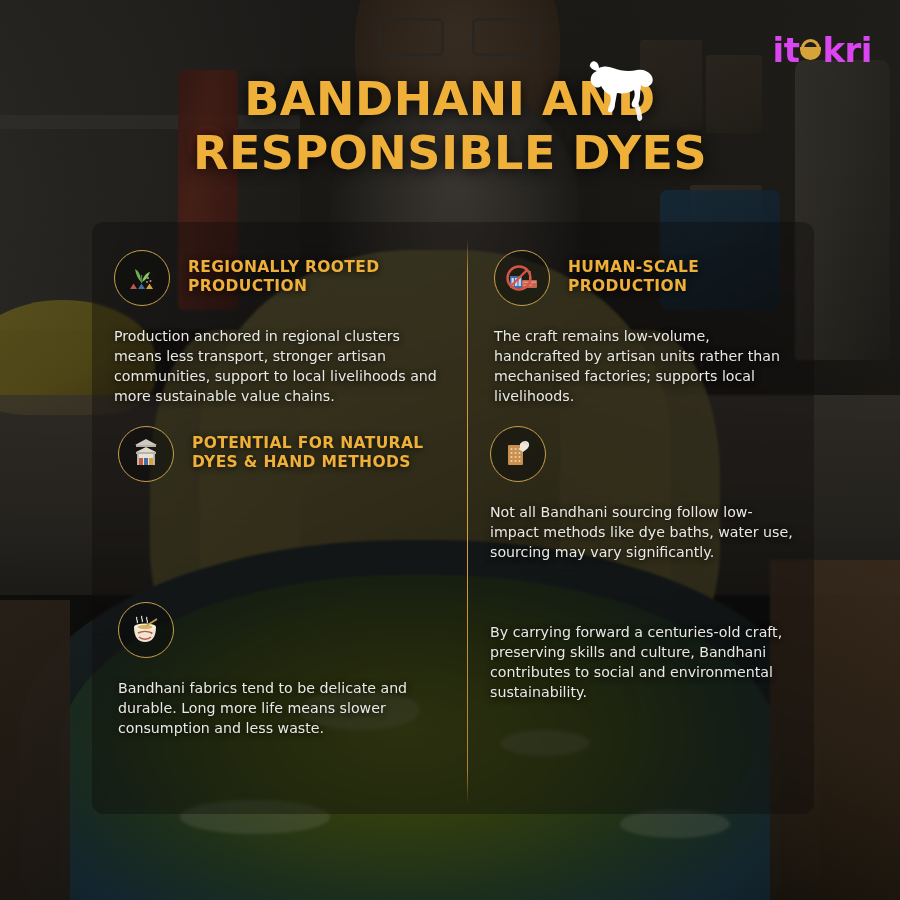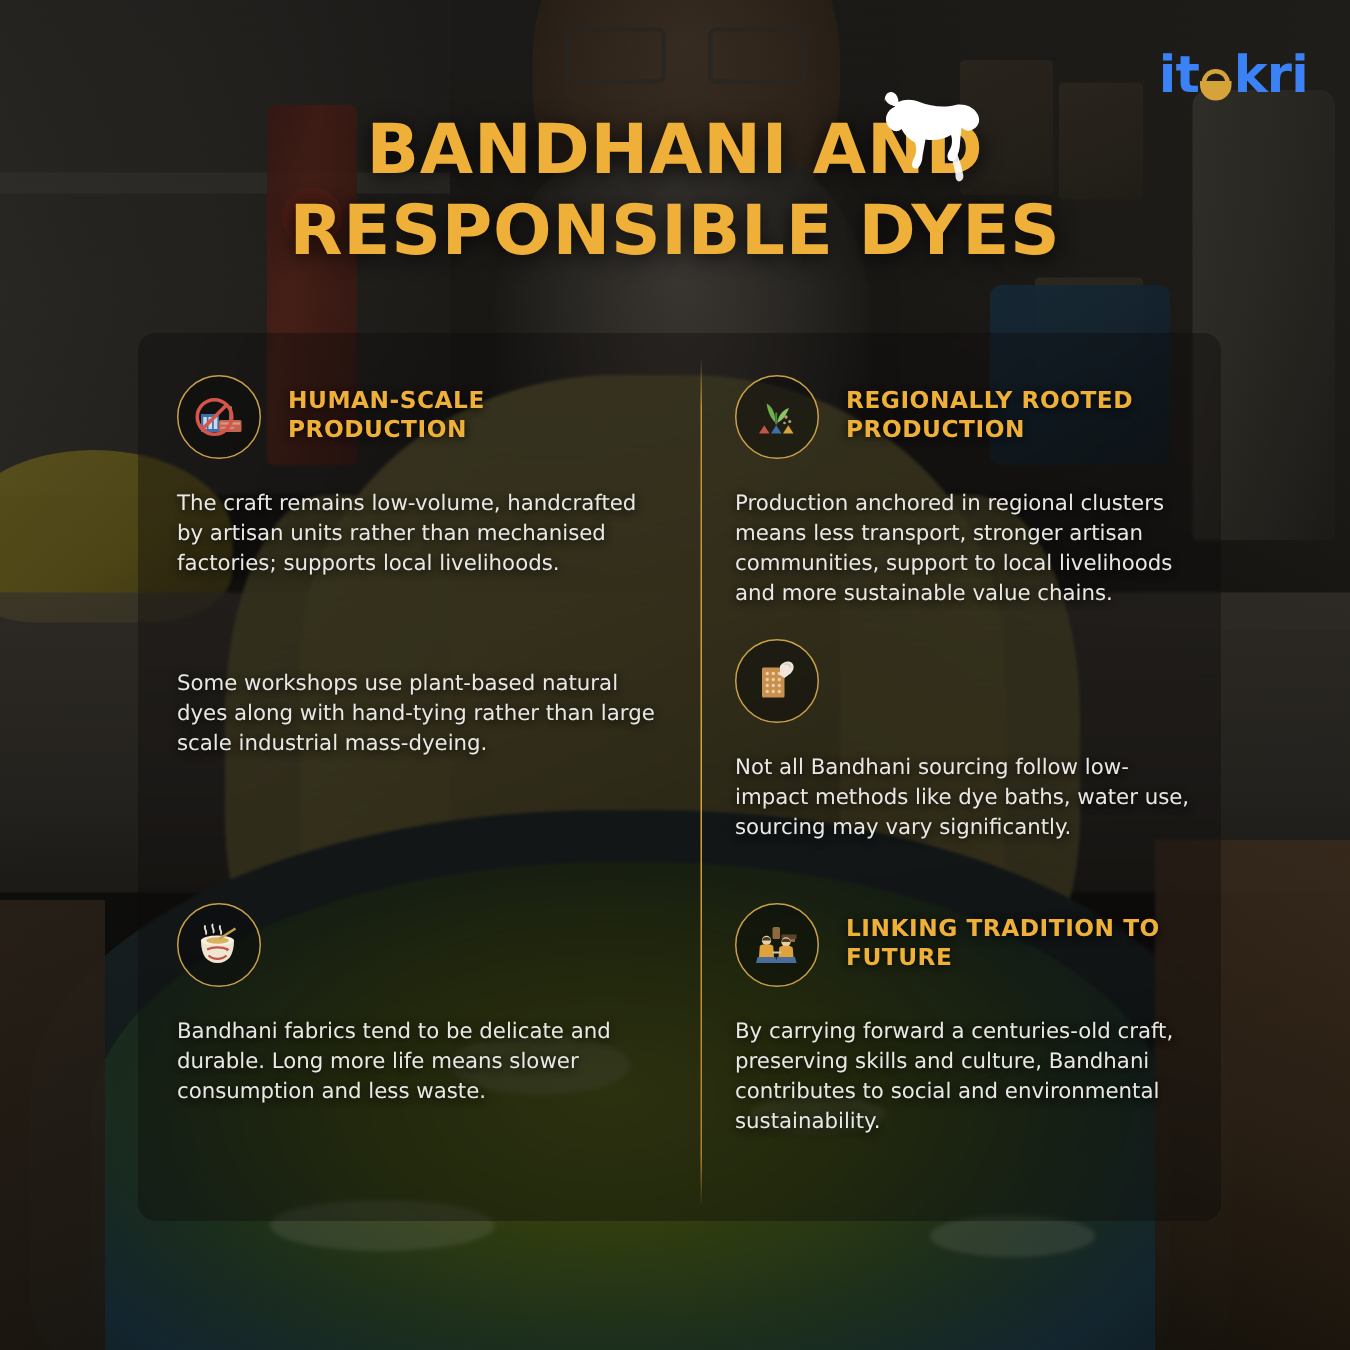--- a/index.html
+++ b/index.html
@@ -143,23 +143,23 @@
     background:
       linear-gradient(180deg,rgba(8,8,8,.70) 0%,rgba(8,8,8,.62) 22%,rgba(6,6,6,.55) 48%,rgba(5,5,5,.45) 75%,rgba(4,6,4,.40) 100%);
   }
 
   
   #page { position:absolute; inset:0; z-index:2; }
 
   
   .logo{
     position:absolute; right:28px; top:30px;
-    display:flex; align-items:flex-end;
+    display:flex; align-items:center;
     font-size:34px; font-weight:700; letter-spacing:-.5px;
-    color:#3b82f6; font-family:"DejaVu Sans", sans-serif;
+    color:#d946ef; font-family:"DejaVu Sans", sans-serif;
   }
   .logo .basket{
     position:relative; display:inline-block;
     width:21px; height:26px; margin:0 1px;
   }
   .logo .basket i{
     position:absolute; left:0; bottom:3px; width:21px; height:13px;
     background:#d6a33a; border-radius:0 0 11px 11px; font-style:normal;
   }
   .logo .basket u{
@@ -288,20 +288,40 @@
     <svg class="cow" viewBox="0 0 86 72">
       <path fill="#ffffff" d="M12 10c-1-5 3-8 6-6 2 1 3 4 3 6 4-2 9-2 14 0 8 3 16 4 24 2 6-1 11 1 14 5 3 4 2 9-2 11-3 2-6 1-8-1l-1 10c0 4-1 8-3 11-1 2-4 2-5 0-1-2 0-4 1-6 2-3 2-7 1-10-5 3-11 4-17 3l-2 11c0 3-1 6-3 8-2 1-4 0-4-2 0-2 1-4 2-6 1-3 1-6 0-9-4-2-7-5-9-9-2 2-5 2-7 0-3-2-4-6-3-9 1-3 3-5 6-6-3-1-6-2-7-5z"></path>
       <path fill="#ffffff" d="M58 40c3 6 5 12 6 18 1 3-1 5-3 5-2-1-2-3-2-5-1-5-2-10-4-14z" opacity=".9"></path>
     </svg>
   </div>
 
   <div class="panel">
     <div class="divider"></div>
     <div class="grid">
 
+      <div class="card right">
+        <div class="card-head">
+          <span class="icon-circle">
+            <svg viewBox="0 0 40 40" width="40" height="40">
+              <path d="M19 24 C19 18 17 13 13 11 C14 17 16 21 19 24 Z" fill="#6fae52"></path>
+              <path d="M20 24 C21 19 24 15 28 14 C26 19 24 22 20 24 Z" fill="#8cc466"></path>
+              <path d="M19.5 25 L19.5 17" stroke="#4f8a3c" stroke-width="1.3"></path>
+              <circle cx="26" cy="20" r="1.1" fill="#b9a178"></circle>
+              <circle cx="28.5" cy="23" r="1" fill="#b9a178"></circle>
+              <circle cx="25" cy="24" r=".9" fill="#b9a178"></circle>
+              <path d="M8 31 L11.5 25.5 L15 31 Z" fill="#c0554a"></path>
+              <path d="M16 31 L19.5 25.5 L23 31 Z" fill="#3f6ea8"></path>
+              <path d="M24 31 L27.5 25.5 L31 31 Z" fill="#d4a43a"></path>
+            </svg>
+          </span>
+          <span class="card-title">REGIONALLY ROOTED PRODUCTION</span>
+        </div>
+        <div class="card-body">Production anchored in regional clusters means less transport, stronger artisan communities, support to local livelihoods and more sustainable value chains.</div>
+      </div>
+
       <div class="card">
         <div class="card-head">
           <span class="icon-circle">
             <svg viewBox="0 0 40 40" width="40" height="40">
               <rect x="20" y="22" width="15" height="8" rx="1" fill="#c4634f"></rect>
               <rect x="21" y="23.5" width="13" height="1.6" fill="#e4a08a" opacity=".8"></rect>
               <rect x="21" y="26.5" width="9" height="1.4" fill="#e4a08a" opacity=".7"></rect>
               <path d="M27 22 L27 13 L28.4 13 L28.4 22 Z" fill="#d9d2c4"></path>
               <rect x="8" y="18" width="12" height="12" fill="#3f6ea8"></rect>
               <rect x="9.5" y="20" width="2.4" height="8" fill="#cfd8e4"></rect>
@@ -309,42 +329,39 @@
               <rect x="16.5" y="20" width="2.4" height="8" fill="#cfd8e4"></rect>
               <circle cx="17" cy="20" r="11.5" fill="none" stroke="#d4554a" stroke-width="2.4"></circle>
               <line x1="9" y1="28" x2="25" y2="12" stroke="#d4554a" stroke-width="2.4"></line>
             </svg>
           </span>
           <span class="card-title">HUMAN-SCALE PRODUCTION</span>
         </div>
         <div class="card-body">The craft remains low-volume, handcrafted by artisan units rather than mechanised factories; supports local livelihoods.</div>
       </div>
 
-      <div class="card right">
+      <div class="card">
         <div class="card-head">
           <span class="icon-circle">
             <svg viewBox="0 0 40 40" width="40" height="40">
-              <path d="M19 24 C19 18 17 13 13 11 C14 17 16 21 19 24 Z" fill="#6fae52"></path>
-              <path d="M20 24 C21 19 24 15 28 14 C26 19 24 22 20 24 Z" fill="#8cc466"></path>
-              <path d="M19.5 25 L19.5 17" stroke="#4f8a3c" stroke-width="1.3"></path>
-              <circle cx="26" cy="20" r="1.1" fill="#b9a178"></circle>
-              <circle cx="28.5" cy="23" r="1" fill="#b9a178"></circle>
-              <circle cx="25" cy="24" r=".9" fill="#b9a178"></circle>
-              <path d="M8 31 L11.5 25.5 L15 31 Z" fill="#c0554a"></path>
-              <path d="M16 31 L19.5 25.5 L23 31 Z" fill="#3f6ea8"></path>
-              <path d="M24 31 L27.5 25.5 L31 31 Z" fill="#d4a43a"></path>
+              <path d="M20 5 L31 11 L9 11 Z" fill="#cfcac0"></path>
+              <rect x="10" y="11" width="20" height="2" fill="#b8b2a6"></rect>
+              <path d="M20 13 L30 18 L10 18 Z" fill="#dedacf"></path>
+              <rect x="10" y="18" width="20" height="2" fill="#b8b2a6"></rect>
+              <rect x="11" y="20" width="18" height="11" fill="#e6e2d8"></rect>
+              <rect x="11" y="20" width="1.8" height="11" fill="#b8b2a6"></rect>
+              <rect x="27.2" y="20" width="1.8" height="11" fill="#b8b2a6"></rect>
+              <rect x="13" y="24" width="4" height="7" fill="#c75a3e"></rect>
+              <rect x="18" y="24" width="4" height="7" fill="#3f6ea8"></rect>
+              <rect x="23" y="24" width="4" height="7" fill="#d4a43a"></rect>
+              <rect x="19" y="7" width="2" height="4" fill="#cfcac0"></rect>
             </svg>
           </span>
-          <span class="card-title">REGIONALLY ROOTED PRODUCTION</span>
+          <span class="card-title">POTENTIAL FOR NATURAL DYES &amp; HAND METHODS</span>
         </div>
-        <div class="card-body">Production anchored in regional clusters means less transport, stronger artisan communities, support to local livelihoods and more sustainable value chains.</div>
-      </div>
-
-      <div class="card">
-        <div class="card-body">Some workshops use plant-based natural dyes along with hand-tying rather than large scale industrial mass-dyeing.</div>
       </div>
 
       <div class="card right">
         <div class="card-head">
           <span class="icon-circle">
             <svg viewBox="0 0 40 40" width="40" height="40">
               <rect x="10" y="11" width="15" height="20" rx="1" fill="#c98f4e"></rect>
               <g fill="#f0dcb4" opacity=".85">
                 <circle cx="13.5" cy="15" r="1.1"></circle>
                   <circle cx="17.5" cy="15" r="1.1"></circle>
@@ -381,37 +398,18 @@
               <path d="M12 23 C16 21 22 21 26 23" stroke="#c0554a" stroke-width="1.5" fill="none"></path>
               <path d="M25 22 l2 1 -2 1.4 Z" fill="#c0554a"></path>
               <path d="M13 27 C16 30 22 30 25 27" stroke="#c0554a" stroke-width="1.5" fill="none"></path>
             </svg>
           </span>
         </div>
         <div class="card-body">Bandhani fabrics tend to be delicate and durable. Long more life means slower consumption and less waste.</div>
       </div>
 
       <div class="card right">
-        <div class="card-head">
-          <span class="icon-circle">
-            <svg viewBox="0 0 40 40" width="40" height="40">
-              <rect x="17" y="8" width="5" height="8" rx="1" fill="#8d6a3c"></rect>
-              <rect x="23" y="13" width="10" height="3" fill="#5b4327"></rect>
-              <rect x="24" y="16" width="8" height="2" fill="#8d6a3c"></rect>
-              <circle cx="13" cy="17" r="3.1" fill="#e8cfa8"></circle>
-              <path d="M10 17 a3.1 3.1 0 0 1 6 0 z" fill="#4a3a28"></path>
-              <path d="M8.5 21 C8.5 19 17.5 19 17.5 21 L18 28 L8 28 Z" fill="#e0a33c"></path>
-              <path d="M7 28 L19 28 L20 32 L6 32 Z" fill="#4a6d9c"></path>
-              <circle cx="26" cy="18" r="3.1" fill="#e8cfa8"></circle>
-              <path d="M23 18 a3.1 3.1 0 0 1 6 0 z" fill="#4a3a28"></path>
-              <path d="M21.5 22 C21.5 20 30.5 20 30.5 22 L31 28 L21 28 Z" fill="#e0a33c"></path>
-              <path d="M20 28 L32 28 L33 32 L19 32 Z" fill="#4a6d9c"></path>
-              <path d="M17 25 L23 25" stroke="#cfc6b8" stroke-width="1.2"></path>
-            </svg>
-          </span>
-          <span class="card-title">LINKING TRADITION TO FUTURE</span>
-        </div>
         <div class="card-body">By carrying forward a centuries-old craft, preserving skills and culture, Bandhani contributes to social and environmental sustainability.</div>
       </div>
 
     </div>
   </div>
 </div>
 
 </body></html>

